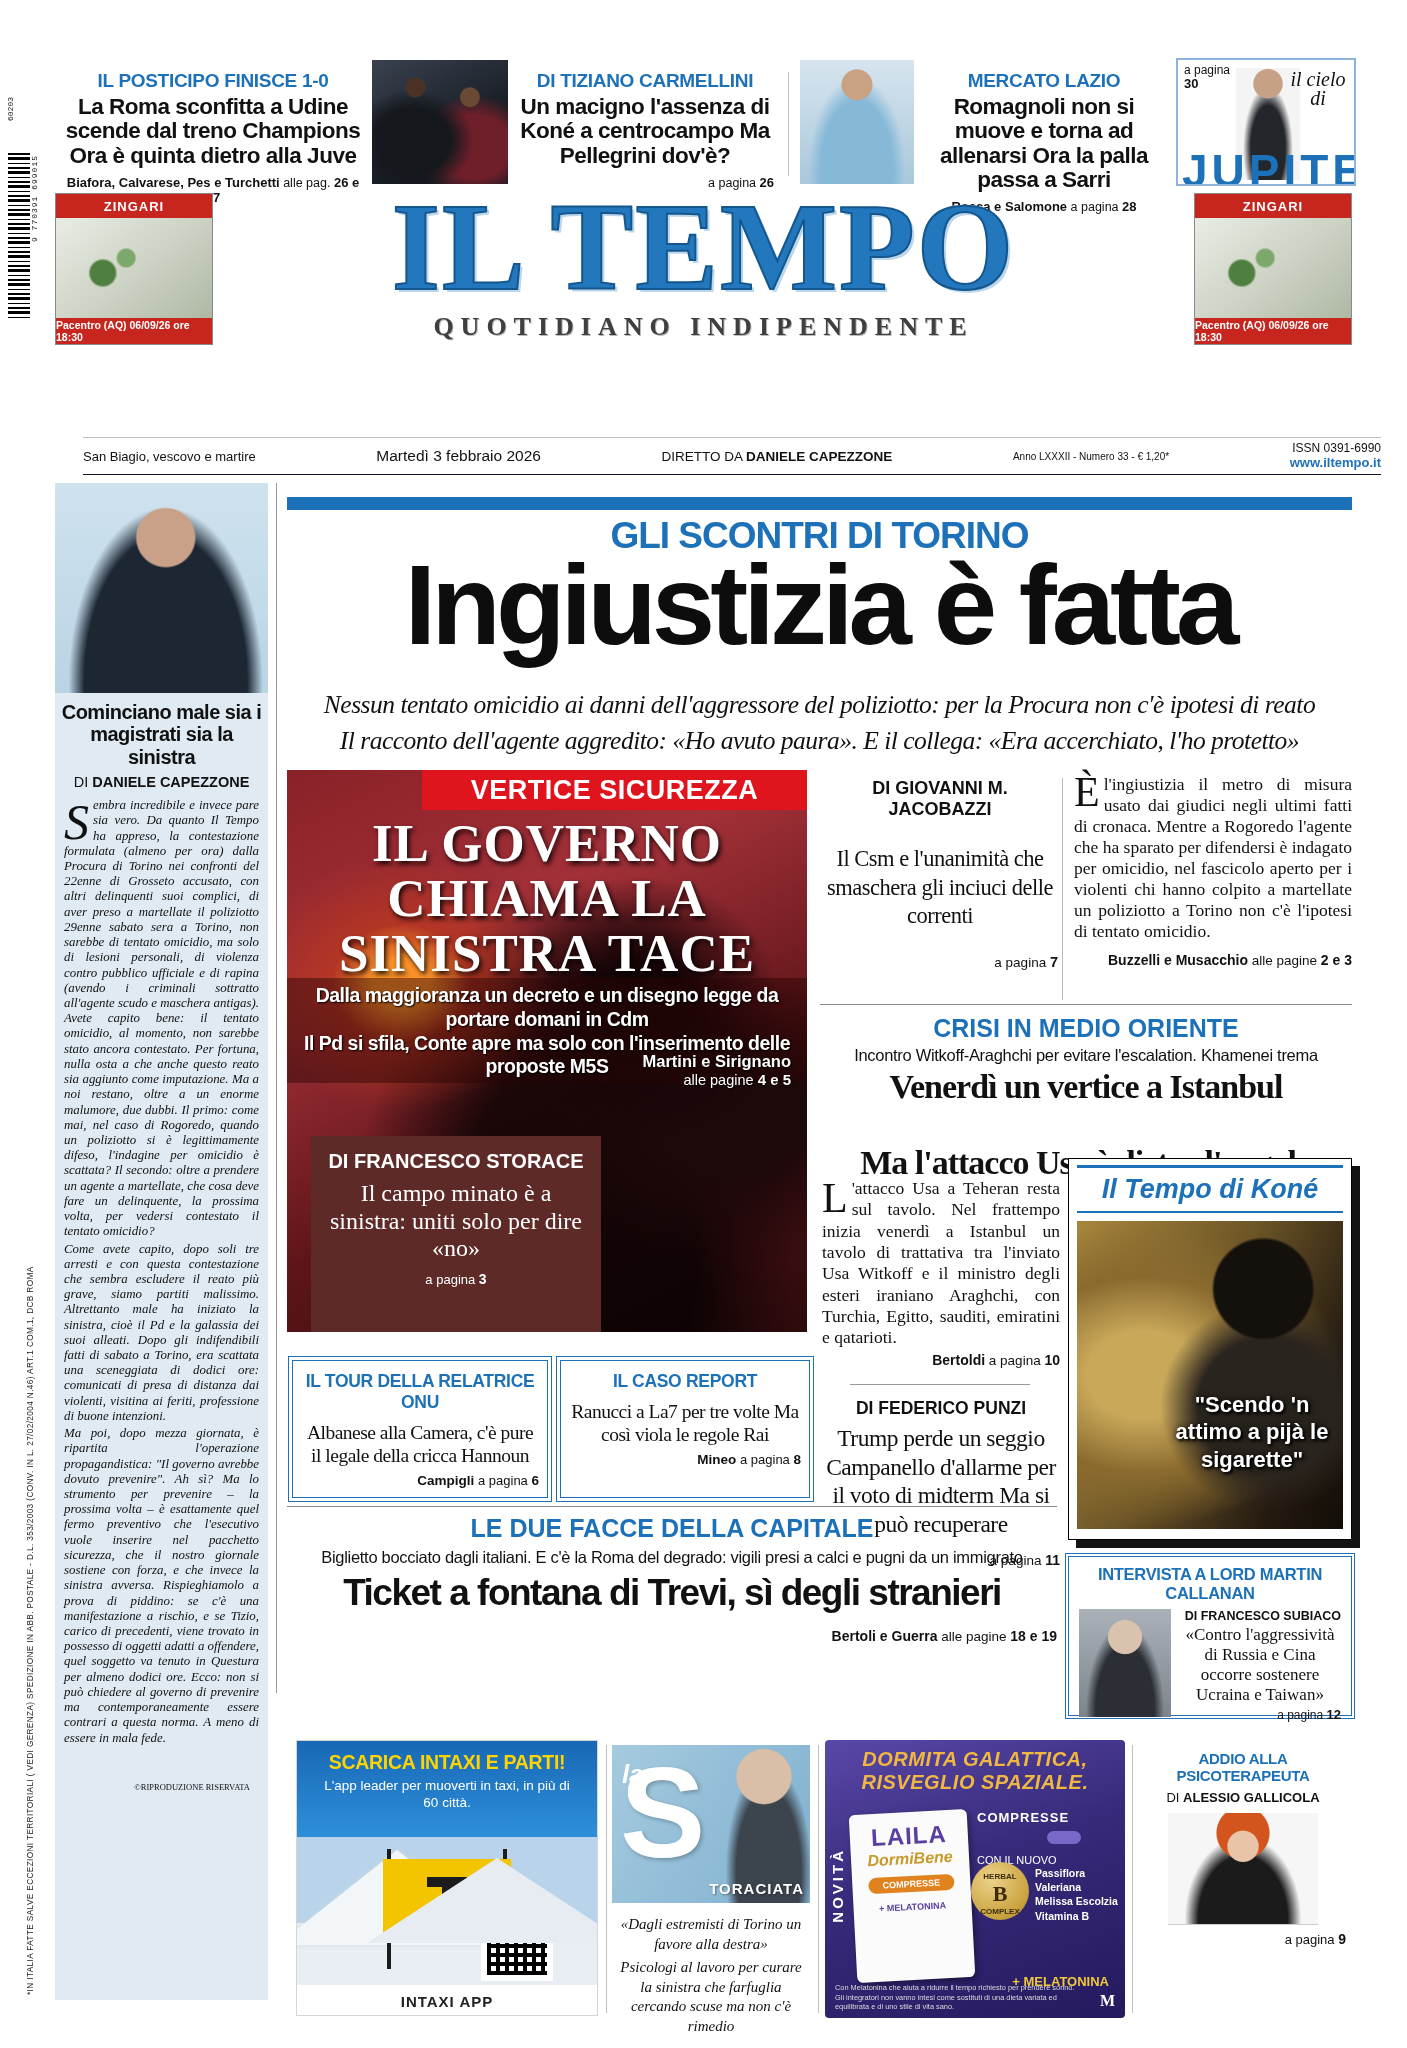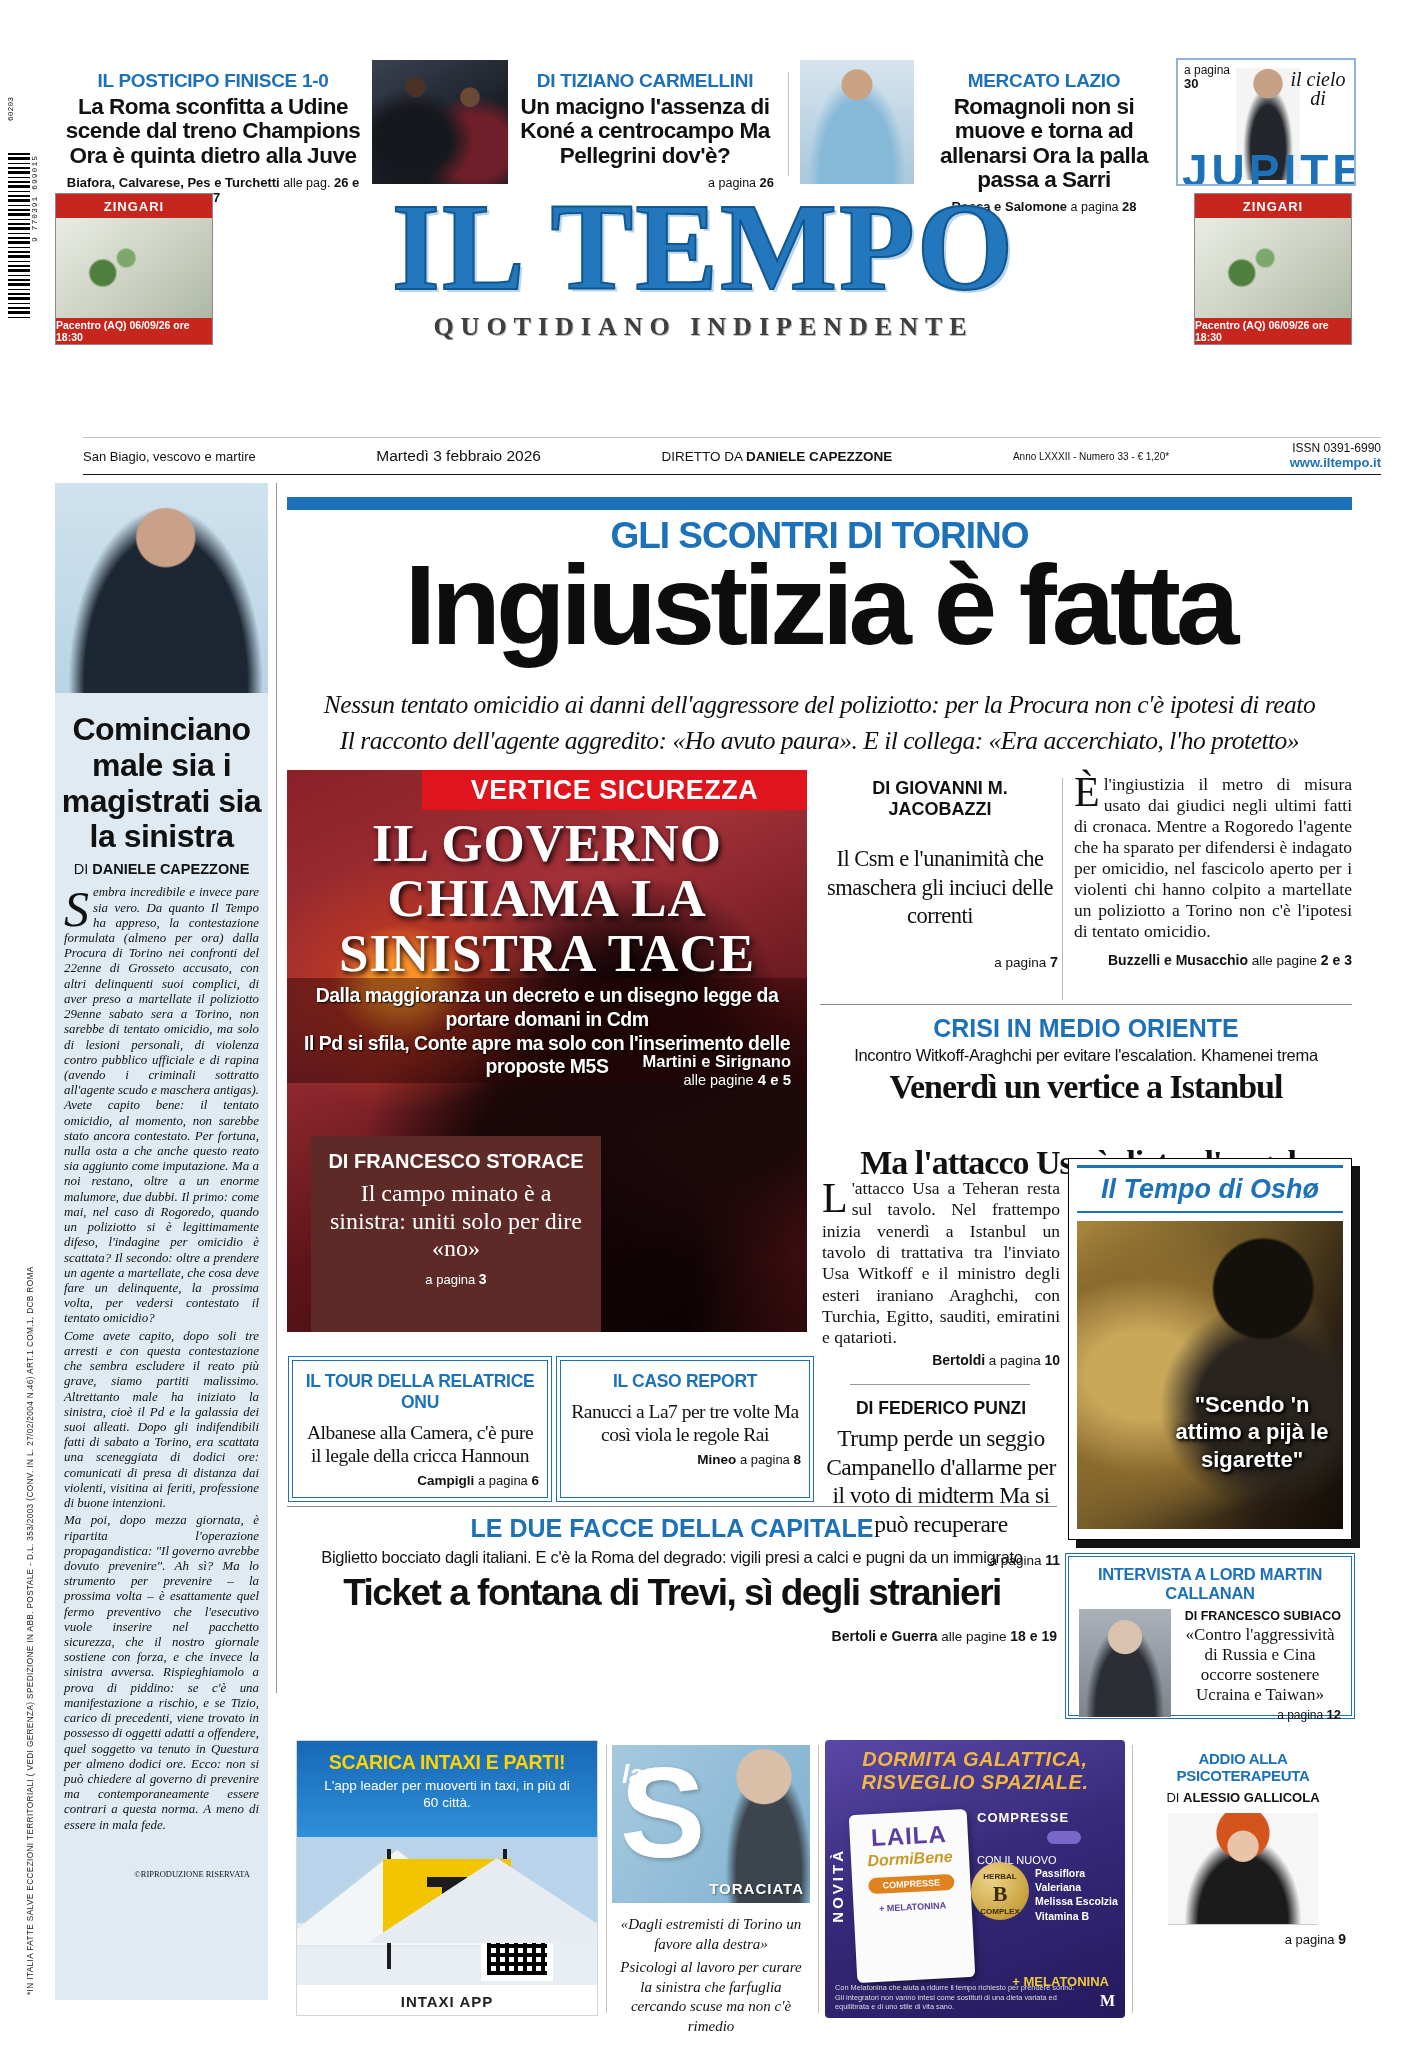--- a/index.html
+++ b/index.html
@@ -78,21 +78,21 @@
   .dl-issue { font-size:10px; }
   .dl-right { text-align:right; font-size:12px; line-height:1.2; }
   .dl-site { font-weight:bold; color:#1d71b8; font-size:13px; }
 
   
   .leftcol { left:55px; top:483px; width:213px; height:1517px; background:#dfeaf2; overflow:hidden; }
   .lc-photo { width:213px; height:210px;
     background: radial-gradient(circle at 52% 26%, #c9a189 0 15%, transparent 16%),
       radial-gradient(ellipse at 52% 95%, #1d2734 0 52%, transparent 62%),
       linear-gradient(#cfe2ee,#b9d4e5); }
-  .lc-title { font-weight:bold; font-size:32px; line-height:1.12; letter-spacing:-.5px; text-align:center; padding:19px 6px 2px; }
+  .lc-title { font-weight:bold; font-size:20px; line-height:1.12; letter-spacing:-.5px; text-align:center; padding:8px 6px 2px; }
   .lc-by { text-align:center; font-size:14.5px; padding:4px 0 8px; }
   .lc-body { font-family:"Liberation Serif",serif; font-style:italic; font-size:12.9px; line-height:1.18;
      text-align:justify; padding:0 9px; }
   .lc-body p { margin-bottom:2px; }
   .drop { float:left; font-weight:normal; font-size:50px; line-height:.8; padding:4px 4px 0 0; }
   .lc-copy { font-size:8.5px; text-align:right; padding:4px 9px; font-style:normal;margin-top:32px; }
   .vdivider { left:276px; top:483px; width:1px; height:1210px; background:#9a9a9a; }
 
   
   .bluebar { left:287px; top:497px; width:1065px; height:13px; background:#1d71b8; }
@@ -457,21 +457,21 @@
   <span>DI</span>
   <b>FEDERICO PUNZI</b>
 </div>
 <div class="abs punzi-title">Trump perde un seggio Campanello d'allarme per il voto di midterm Ma si può recuperare</div>
 <div class="abs punzi-ref">
   <span>a pagina</span>
   <b>11</b>
 </div>
 
 <section class="abs osho">
-  <div class="osho-title">Il Tempo di Oshø</div>
+  <div class="osho-title">Il Tempo di Koné</div>
   <div class="osho-photo">
     <div class="osho-quote">"Scendo 'n attimo a pijà le sigarette"</div>
   </div>
 </section>
 
 <section class="abs callanan">
   <div class="cal-kicker">INTERVISTA A LORD MARTIN CALLANAN</div>
   <div class="cal-row">
     <div class="cal-photo"></div>
     <div class="cal-right">

